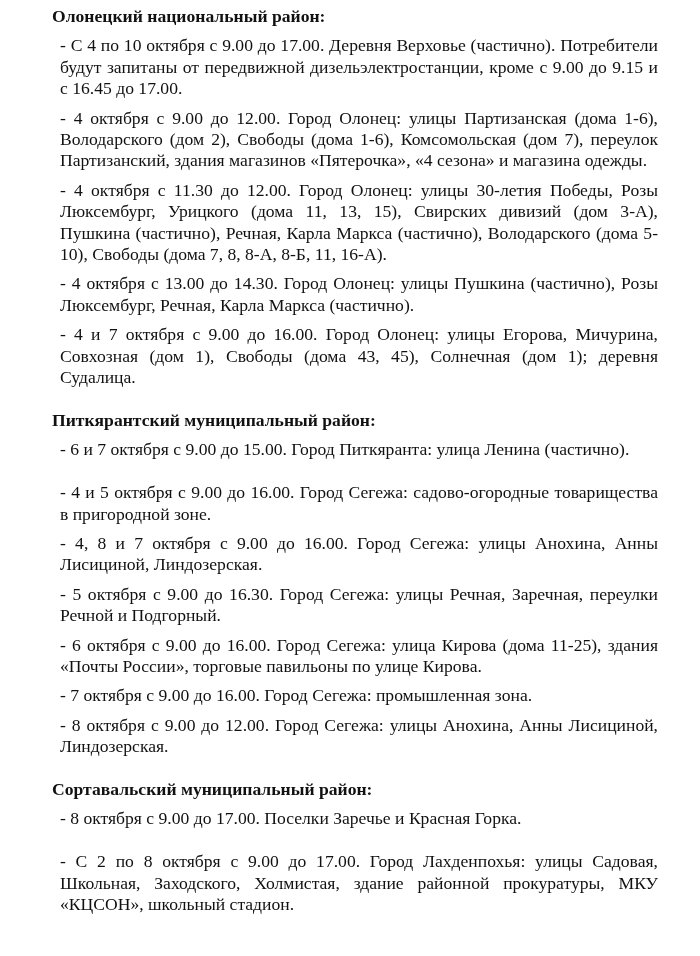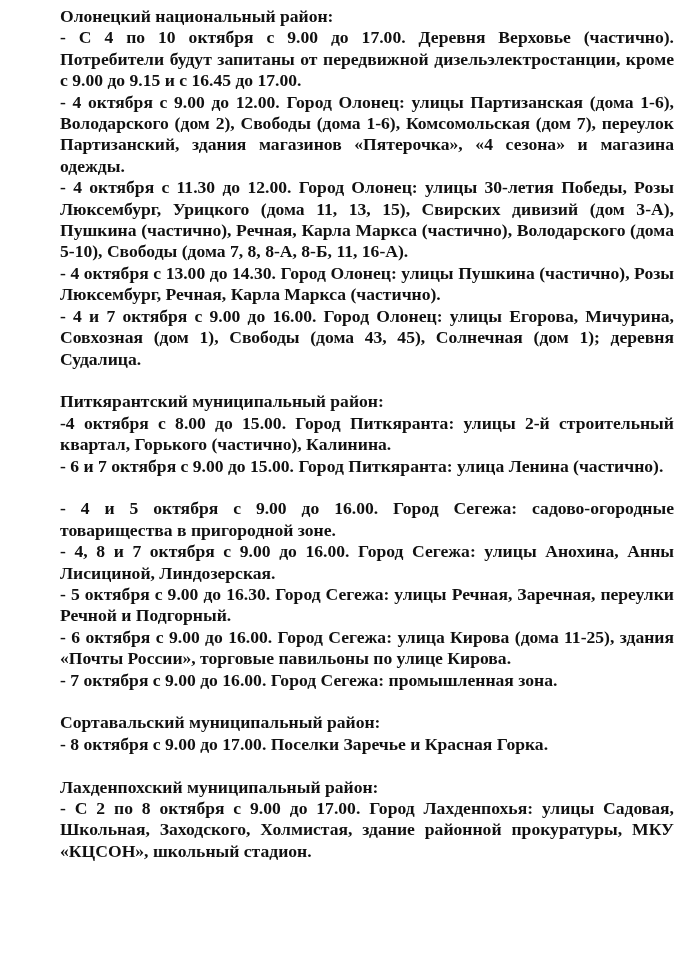--- a/index.html
+++ b/index.html
@@ -2,58 +2,57 @@
 <html><head>
   <meta charset="utf-8">
   <style>
     html, body { margin: 0; padding: 0; background: #ffffff; }
     body {
       width: 700px; height: 956px; overflow: hidden;
       font-family: "Liberation Serif", "DejaVu Serif", serif;
       color: #111111;
     }
     .page {
-      position: absolute; left: 60px; top: 6px; width: 614px;
+      position: absolute; left: 52px; top: 6px; width: 614px;
       font-size: 17.6px; line-height: 21.4px;
     }
     .section { margin: 0 0 21.4px 0; }
     .section-title { font-weight: bold; margin: 0; }
-    .entry { margin: 0; text-align: justify; font-weight: bold; }
+    .entry { margin: 8px; text-align: justify; }
   </style>
 </head>
 <body>
 
 <div class="page">
 
   <div class="section">
     <p class="section-title">Олонецкий национальный район:</p>
     <p class="entry">- С 4 по 10 октября с 9.00 до 17.00. Деревня Верховье (частично). Потребители будут запитаны от передвижной дизельэлектростанции, кроме с 9.00 до 9.15 и с 16.45 до 17.00.</p>
     <p class="entry">- 4 октября с 9.00 до 12.00. Город Олонец: улицы Партизанская (дома 1-6), Володарского (дом 2), Свободы (дома 1-6), Комсомольская (дом 7), переулок Партизанский, здания магазинов «Пятерочка», «4 сезона» и магазина одежды.</p>
     <p class="entry">- 4 октября с 11.30 до 12.00. Город Олонец: улицы 30-летия Победы, Розы Люксембург, Урицкого (дома 11, 13, 15), Свирских дивизий (дом 3-А), Пушкина (частично), Речная, Карла Маркса (частично), Володарского (дома 5-10), Свободы (дома 7, 8, 8-А, 8-Б, 11, 16-А).</p>
     <p class="entry">- 4 октября с 13.00 до 14.30. Город Олонец: улицы Пушкина (частично), Розы Люксембург, Речная, Карла Маркса (частично).</p>
     <p class="entry">- 4 и 7 октября с 9.00 до 16.00. Город Олонец: улицы Егорова, Мичурина, Совхозная (дом 1), Свободы (дома 43, 45), Солнечная (дом 1); деревня Судалица.</p>
   </div>
 
   <div class="section">
     <p class="section-title">Питкярантский муниципальный район:</p>
-    <p class="entry">-4 октября с 8.00 до 15.00. Город Питкяранта: улицы 2-й строительный квартал, Горького (частично), Калинина.</p>
     <p class="entry">- 6 и 7 октября с 9.00 до 15.00. Город Питкяранта: улица Ленина (частично).</p>
   </div>
 
   <div class="section">
     <p class="entry">- 4 и 5 октября с 9.00 до 16.00. Город Сегежа: садово-огородные товарищества в пригородной зоне.</p>
     <p class="entry">- 4, 8 и 7 октября с 9.00 до 16.00. Город Сегежа: улицы Анохина, Анны Лисициной, Линдозерская.</p>
     <p class="entry">- 5 октября с 9.00 до 16.30. Город Сегежа: улицы Речная, Заречная, переулки Речной и Подгорный.</p>
     <p class="entry">- 6 октября с 9.00 до 16.00. Город Сегежа: улица Кирова (дома 11-25), здания «Почты России», торговые павильоны по улице Кирова.</p>
     <p class="entry">- 7 октября с 9.00 до 16.00. Город Сегежа: промышленная зона.</p>
+    <p class="entry">- 8 октября с 9.00 до 12.00. Город Сегежа: улицы Анохина, Анны Лисициной, Линдозерская.</p>
   </div>
 
   <div class="section">
     <p class="section-title">Сортавальский муниципальный район:</p>
     <p class="entry">- 8 октября с 9.00 до 17.00. Поселки Заречье и Красная Горка.</p>
   </div>
 
   <div class="section">
-    <p class="section-title">Лахденпохский муниципальный район:</p>
     <p class="entry">- С 2 по 8 октября с 9.00 до 17.00. Город Лахденпохья: улицы Садовая, Школьная, Заходского, Холмистая, здание районной прокуратуры, МКУ «КЦСОН», школьный стадион.</p>
   </div>
 
 </div>
 
 </body></html>

